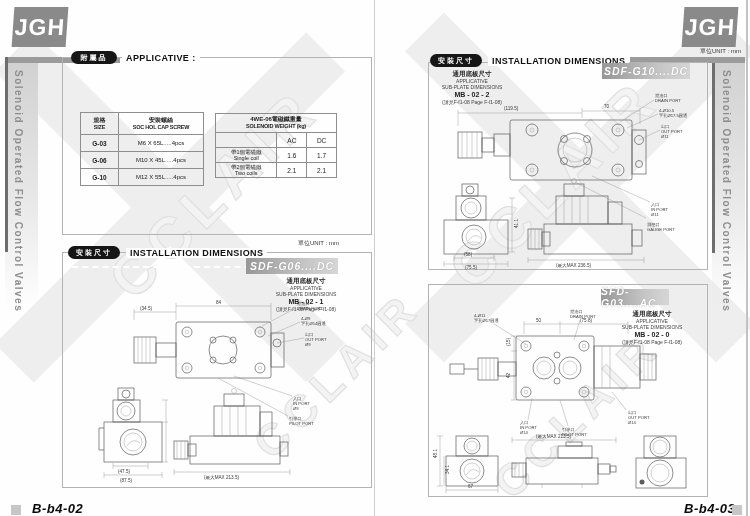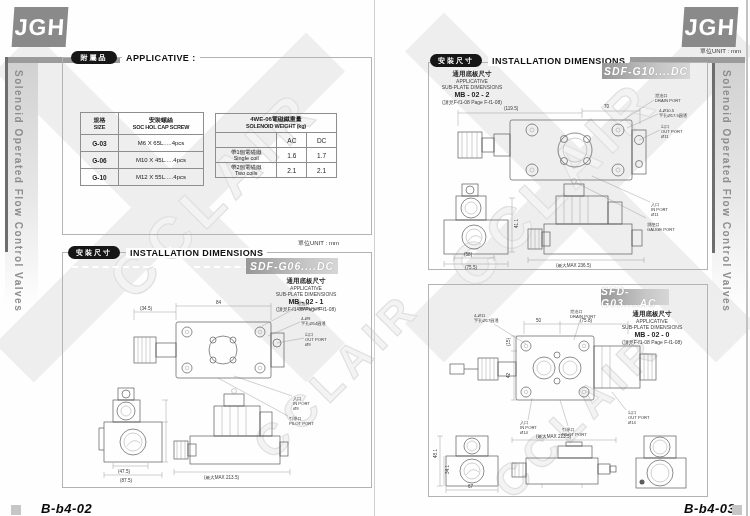--- a/index.html
+++ b/index.html
@@ -278,21 +278,21 @@
     <rect class="ln" x="194" y="134" width="12" height="24"></rect>
     <rect class="ln" x="214" y="164" width="8" height="14"></rect>
     <line class="tn" x1="108" y1="194" x2="224" y2="194"></line>
       <line class="tn" x1="108" y1="191" x2="108" y2="197"></line>
       <line class="tn" x1="224" y1="191" x2="224" y2="197"></line>
     <text class="d" x="138" y="201">(最大MAX 213.5)</text>
   </g>
 </svg>
 
 <div class="footer-sq" style="left:11px;top:505px;"></div>
-<div class="footer-text" style="left:41px;top:501px;text-align:center;">B-b4-02</div>
+<div class="footer-text" style="left:32px;top:501px;text-align:center;">B-b4-02</div>
 
 <div class="pill" style="left:430px;top:54px;width:52px;height:13px;">安裝尺寸</div>
 <div class="tag-en" style="left:488px;top:56px;">INSTALLATION DIMENSIONS</div>
 <div class="unit" style="left:700px;top:47px;">單位UNIT : mm</div>
 
 <div class="section-box" style="left:428px;top:62px;width:280px;height:208px;"></div>
 <div class="banner" style="left:602px;top:63px;width:88px;text-align:center;">SDF-G10....DC</div>
 <div class="subplate" style="left:430px;top:70px;width:84px;">
   <div class="sp-cn">通用底板尺寸</div>
   <div class="sp-en">APPLICATIVE</div>

